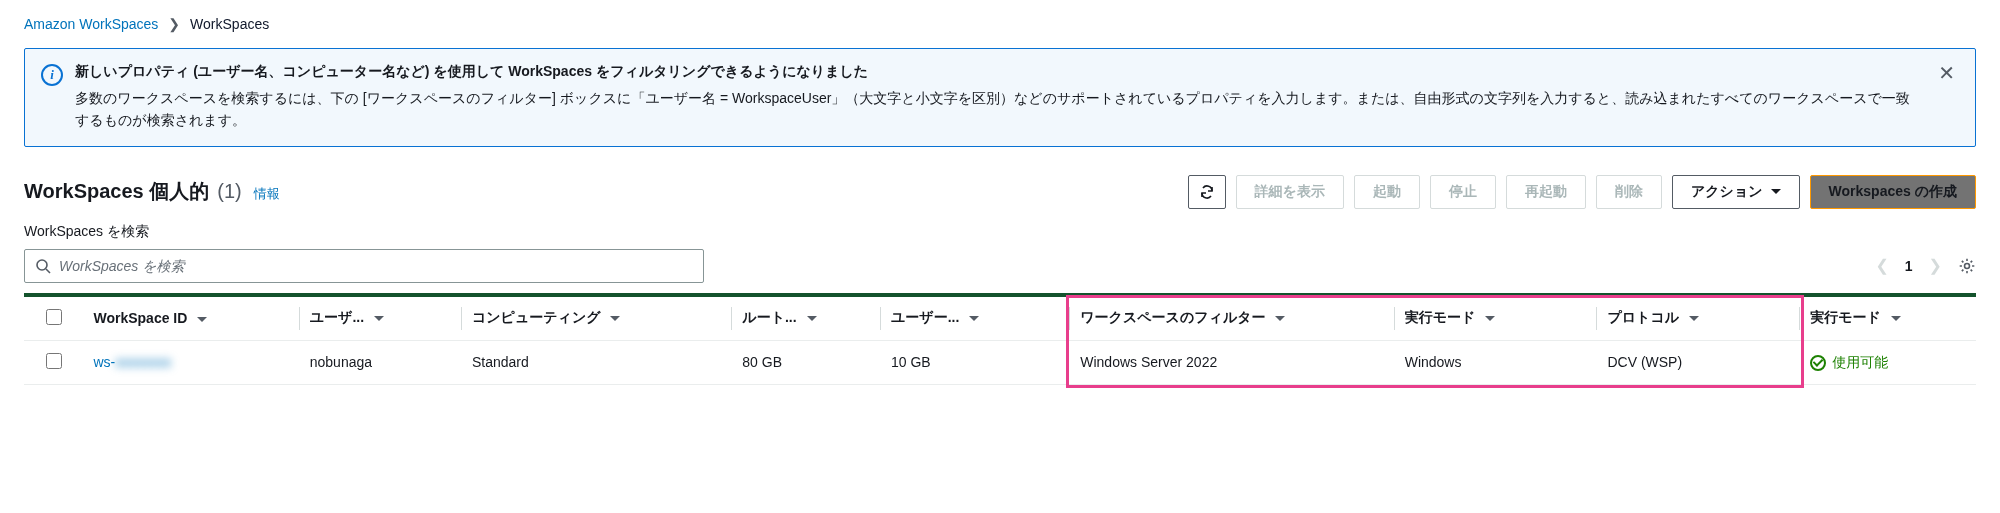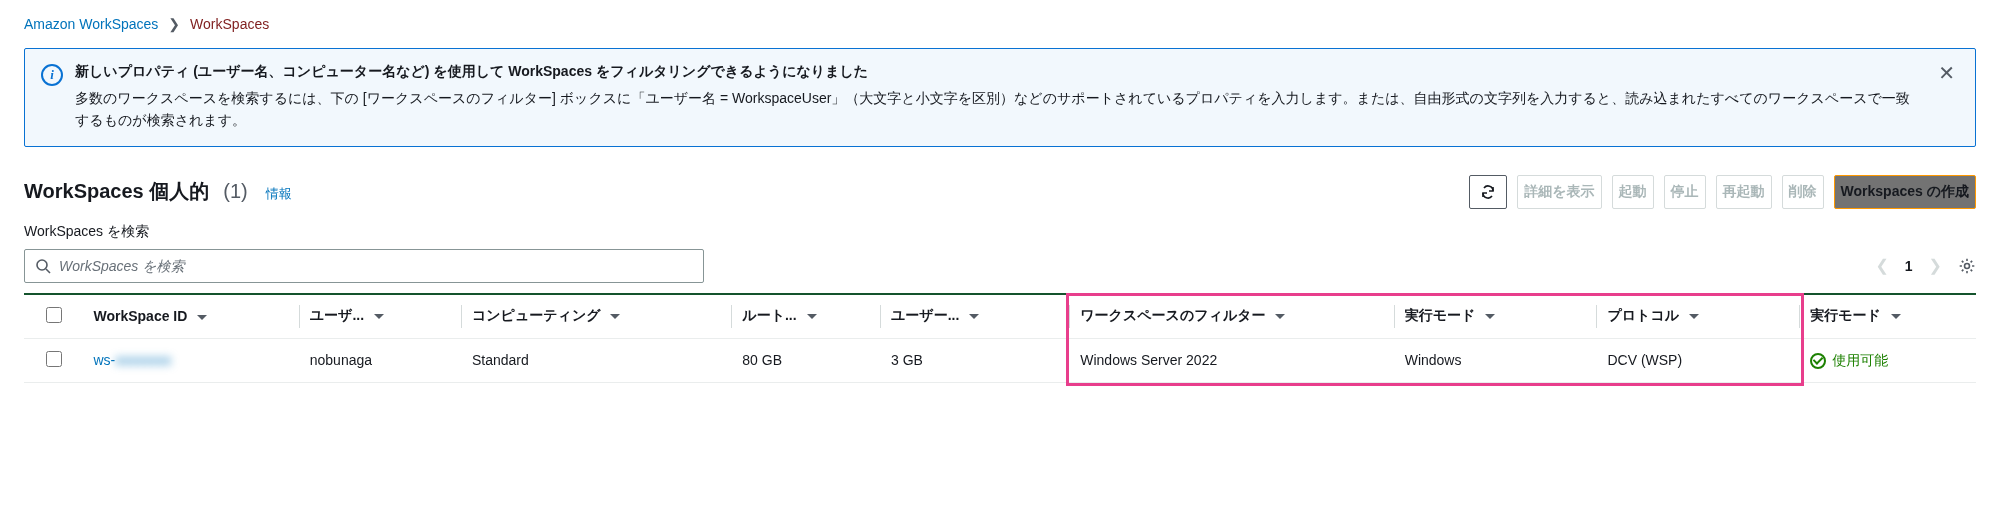--- a/index.html
+++ b/index.html
@@ -9,21 +9,21 @@
     color: #16191f;
     background: #fff;
     padding: 16px 24px;
     width: 2000px;
   }
   a { color: #0073bb; text-decoration: none; }
 
   
   .breadcrumb { font-size: 14px; margin-bottom: 16px; display: flex; align-items: center; gap: 10px; }
   .breadcrumb .sep { color: #545b64; }
-  .breadcrumb .current { color: #7f1d1d; }
+  .breadcrumb .current { color: #0f172a; }
 
   
   .banner {
     border: 1px solid #0972d3;
     background: #f2f8fd;
     border-radius: 2px;
     padding: 14px 16px;
     display: flex;
     align-items: flex-start;
     gap: 12px;
@@ -42,30 +42,30 @@
   .banner .close {
     background: none; border: none; cursor: pointer; font-size: 20px;
     color: #545b64; line-height: 1; padding: 0 4px;
   }
 
   
   .header-row {
     display: flex; align-items: center; justify-content: space-between;
     margin-bottom: 14px;
   }
-  .header-left { display: flex; align-items: baseline; gap: 14px; }
+  .header-left { display: flex; align-items: baseline; gap: 8px; }
   .header-left h1 { font-size: 20px; font-weight: 700; }
   .header-left .count { font-size: 20px; font-weight: 400; color: #545b64; }
   .header-left .info-link { font-size: 13px; color: #0073bb; margin-left: 4px; }
   .header-actions { display: flex; gap: 10px; align-items: center; }
   .btn {
     border: 1px solid #545b64;
     background: #fff;
     color: #16191f;
-    padding: 6px 6px;
+    padding: 6px 18px;
     font-size: 14px;
     font-weight: 700;
     border-radius: 2px;
     cursor: pointer;
     display: inline-flex; align-items: center; gap: 8px;
     height: 34px;
   }
   .btn.icon-only { padding: 6px 10px; }
   .btn.disabled { color: #aab7b8; border-color: #d5dbdb; cursor: default; }
   .btn.primary { background: #737373; border-color: #ff9900; color: #16191f; }
@@ -90,21 +90,21 @@
   }
   .search-box input::placeholder { font-style: italic; color: #687078; }
   .pager { margin-left: auto; display: flex; align-items: center; gap: 16px; color: #545b64; }
   .pager .arrow { cursor: pointer; font-size: 16px; user-select: none; }
   .pager .arrow.disabled { color: #d5dbdb; cursor: default; }
   .pager .page { font-weight: 700; color: #16191f; }
   .gear { cursor: pointer; display: flex; }
   .gear svg { width: 18px; height: 18px; color: #545b64; }
 
   
-  .table-wrap { border-top: 2px solid #14532d; }
+  .table-wrap { border-top: 4px solid #14532d; }
   table { width: 100%; border-collapse: collapse; }
   th, td {
     text-align: left; padding: 12px 10px; font-size: 14px;
     border-bottom: 1px solid #eaeded; white-space: nowrap;
   }
   th { font-weight: 700; position: relative; }
   th .col-sep {
     position: absolute; right: 0; top: 10px; bottom: 10px; width: 1px;
     background: #d5dbdb;
   }
@@ -167,20 +167,24 @@
           <path d="M3 13V9h4"></path>
         <path d="M13 7a5 5 0 0 0-9-3"></path>
           <path d="M3 9a5 5 0 0 0 9 3"></path>
       </svg>
     </button>
     <button class="btn disabled">詳細を表示</button>
     <button class="btn disabled">起動</button>
     <button class="btn disabled">停止</button>
     <button class="btn disabled">再起動</button>
     <button class="btn disabled">削除</button>
+    <button class="btn">
+      <span>アクション</span>
+      <span class="caret"></span>
+    </button>
     <button class="btn primary">Workspaces の作成</button>
   </div>
 </div>
 
 <label class="search-label">WorkSpaces を検索</label>
 
 <div class="search-row">
   <div class="search-box">
     <svg viewBox="0 0 16 16" fill="none" stroke="currentColor" stroke-width="1.6">
       <circle cx="7" cy="7" r="5"></circle>
@@ -258,21 +262,21 @@
       <tr>
         <td class="first">
           <input type="checkbox" style="">
         </td>
         <td>
           <a href="#" class="ws-link"><span>ws-</span><span class="blurred">xxxxxxxx</span></a>
         </td>
         <td>nobunaga</td>
         <td>Standard</td>
         <td>80 GB</td>
-        <td>3 GB</td>
+        <td>10 GB</td>
         <td>Windows Server 2022</td>
         <td>Windows</td>
         <td>DCV (WSP)</td>
         <td>
           <span class="status-ok">
             <span class="circ"></span>
             <span>使用可能</span>
           </span>
         </td>
       </tr>

